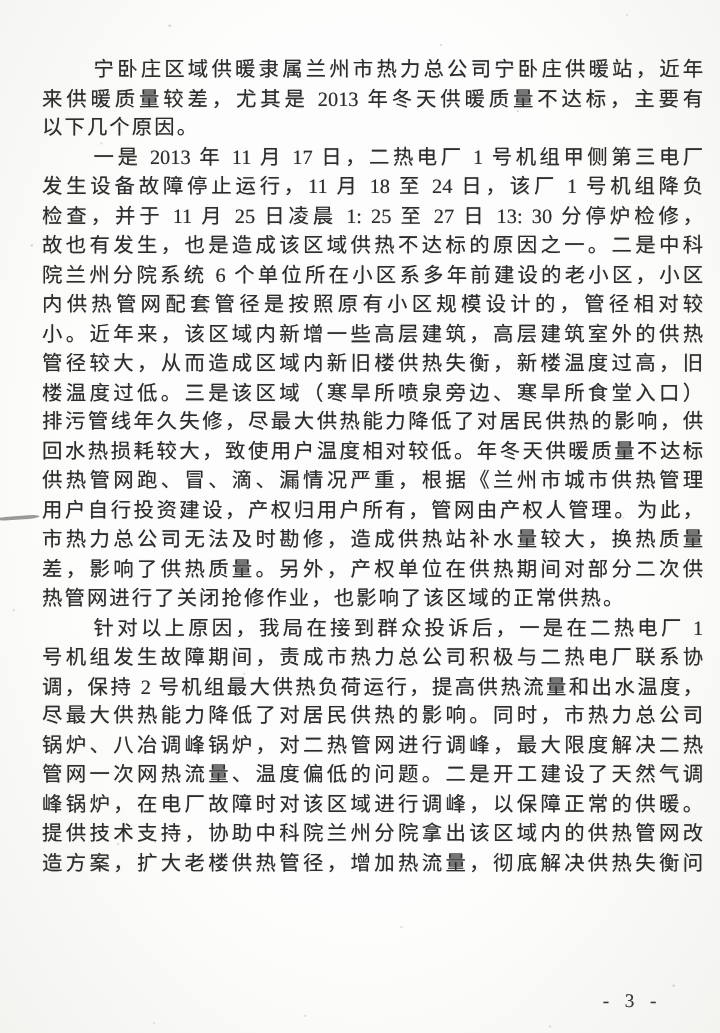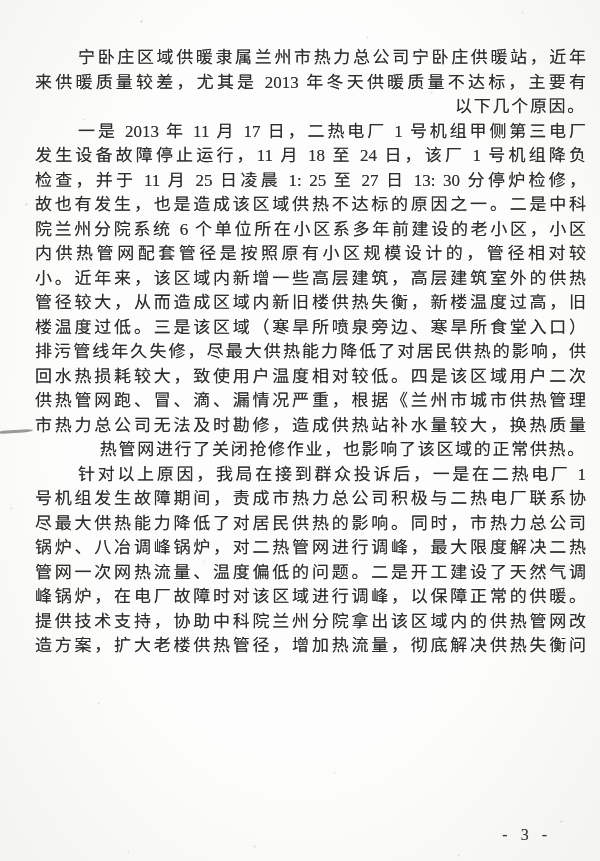--- a/index.html
+++ b/index.html
@@ -33,21 +33,21 @@
     font-size: 17px;
     color: var(--ink);
     text-shadow: 0 0 0.6px rgba(45,45,45,0.55);
     white-space: normal;
   }
   .line.fill {
     text-align: justify;
     text-align-last: justify;
   }
   .line.short {
-    text-align: right;
+    text-align: left;
     letter-spacing: 1.7px;
   }
   .line.indent {
     text-indent: 43px;
   }
   .page-number {
     position: absolute;
     top: 826px;
     right: 50px;
     font-size: 16px;
@@ -110,26 +110,29 @@
       <div class="line fill indent">一是 2013 年 11 月 17 日，二热电厂 1 号机组甲侧第三电厂</div>
       <div class="line fill">发生设备故障停止运行，11 月 18 至 24 日，该厂 1 号机组降负</div>
       <div class="line fill">检查，并于 11 月 25 日凌晨 1: 25 至 27 日 13: 30 分停炉检修，</div>
       <div class="line fill">故也有发生，也是造成该区域供热不达标的原因之一。二是中科</div>
       <div class="line fill">院兰州分院系统 6 个单位所在小区系多年前建设的老小区，小区</div>
       <div class="line fill">内供热管网配套管径是按照原有小区规模设计的，管径相对较</div>
       <div class="line fill">小。近年来，该区域内新增一些高层建筑，高层建筑室外的供热</div>
       <div class="line fill">管径较大，从而造成区域内新旧楼供热失衡，新楼温度过高，旧</div>
       <div class="line fill">楼温度过低。三是该区域（寒旱所喷泉旁边、寒旱所食堂入口）</div>
       <div class="line fill">排污管线年久失修，尽最大供热能力降低了对居民供热的影响，供</div>
-      <div class="line fill">回水热损耗较大，致使用户温度相对较低。四是该区域用户二次</div>
+      <div class="line fill">回水热损耗较大，致使用户温度相对较低。年冬天供暖质量不达标</div>
       <div class="line fill">供热管网跑、冒、滴、漏情况严重，根据《兰州市城市供热管理</div>
+      <div class="line fill">用户自行投资建设，产权归用户所有，管网由产权人管理。为此，</div>
       <div class="line fill">市热力总公司无法及时勘修，造成供热站补水量较大，换热质量</div>
+      <div class="line fill">差，影响了供热质量。另外，产权单位在供热期间对部分二次供</div>
       <div class="line short">热管网进行了关闭抢修作业，也影响了该区域的正常供热。</div>
       <div class="line fill indent">针对以上原因，我局在接到群众投诉后，一是在二热电厂 1</div>
       <div class="line fill">号机组发生故障期间，责成市热力总公司积极与二热电厂联系协</div>
+      <div class="line fill">调，保持 2 号机组最大供热负荷运行，提高供热流量和出水温度，</div>
       <div class="line fill">尽最大供热能力降低了对居民供热的影响。同时，市热力总公司</div>
       <div class="line fill">锅炉、八冶调峰锅炉，对二热管网进行调峰，最大限度解决二热</div>
       <div class="line fill">管网一次网热流量、温度偏低的问题。二是开工建设了天然气调</div>
       <div class="line fill">峰锅炉，在电厂故障时对该区域进行调峰，以保障正常的供暖。</div>
       <div class="line fill">提供技术支持，协助中科院兰州分院拿出该区域内的供热管网改</div>
       <div class="line fill">造方案，扩大老楼供热管径，增加热流量，彻底解决供热失衡问</div>
     </div>
 
   <div class="page-number">- 3 -</div>
 </div>

